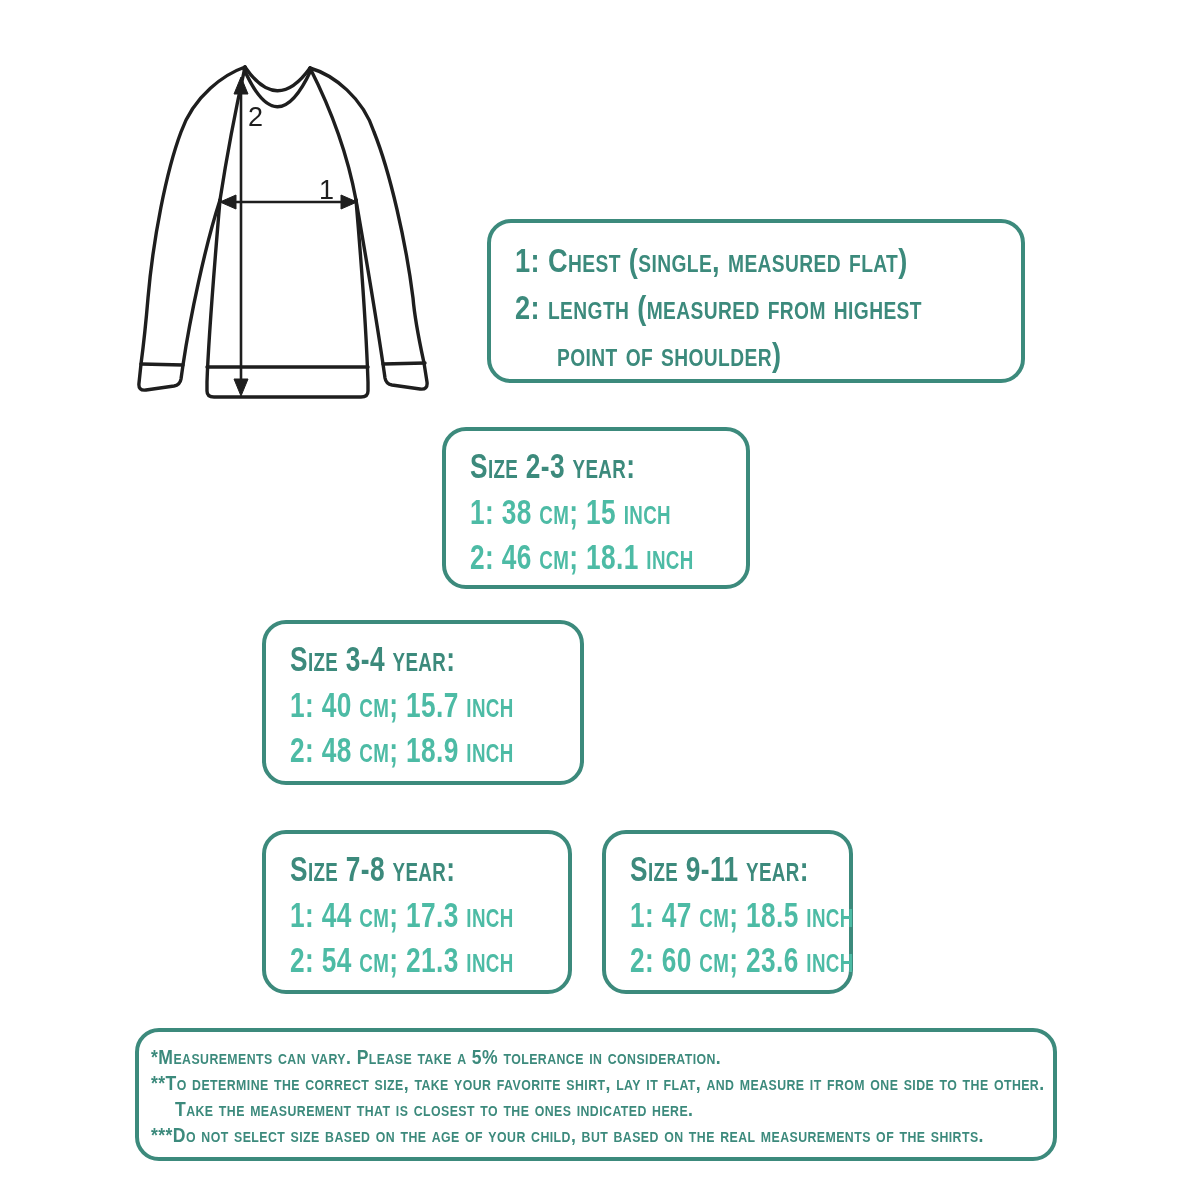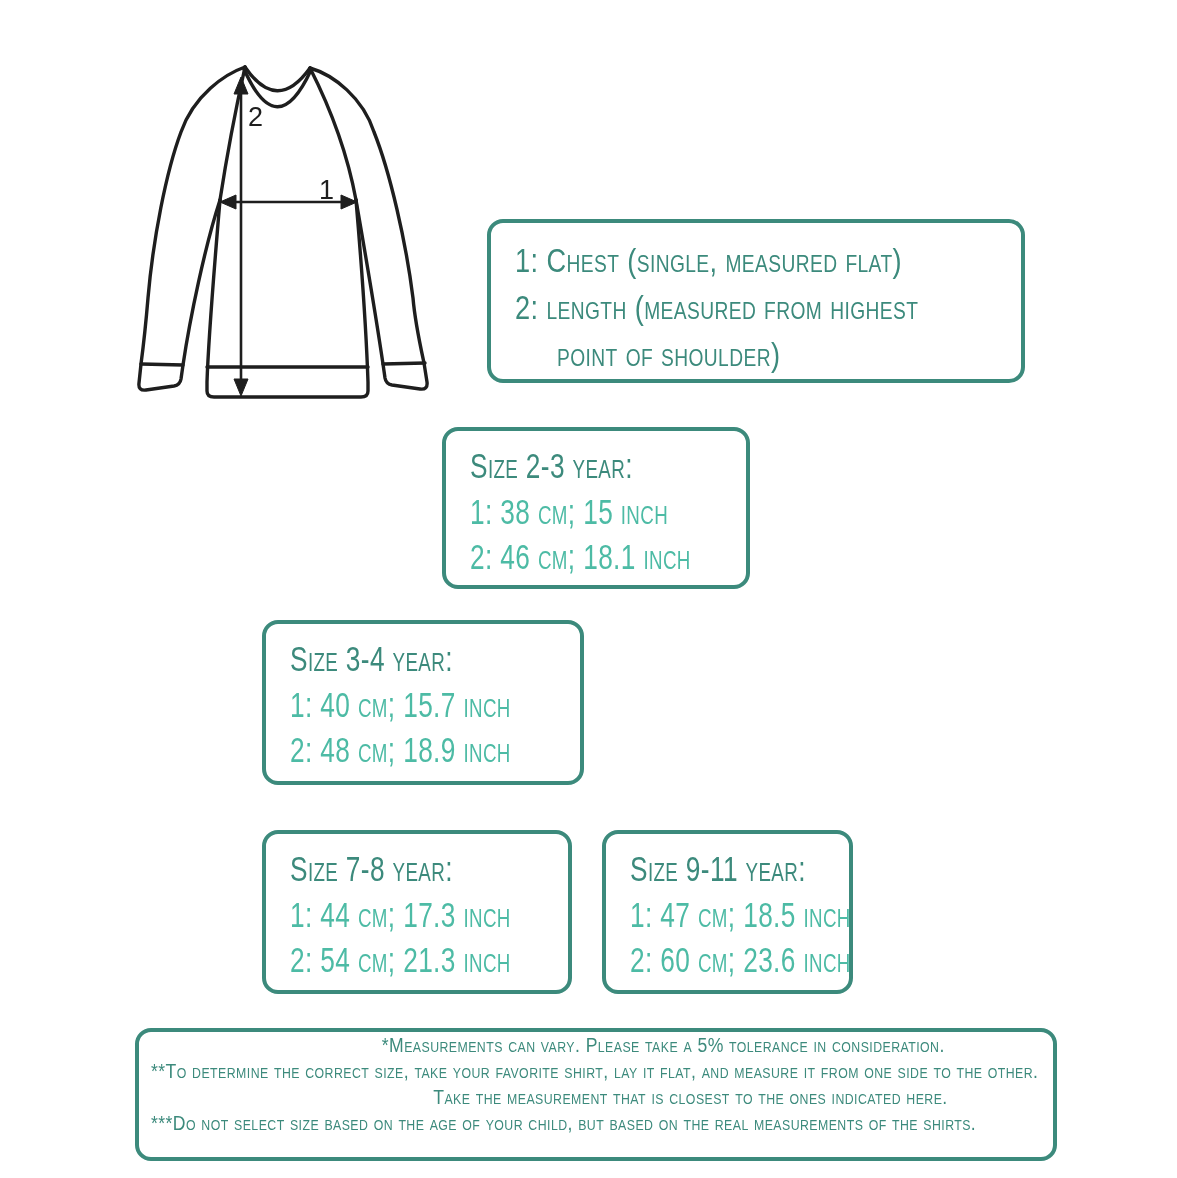--- a/index.html
+++ b/index.html
@@ -11,22 +11,23 @@
   }
   .canvas {
     position: absolute; left: 0; top: 0;
     width: 1177px; height: 1178px; background: #ffffff;
   }
 
   
   .tealbox {
     position: absolute;
     border: 4px solid #3c8a7c;
-    border-radius: 16px;
+    border-radius: 24px;
     background: #ffffff;
+    font-weight: bold;
   }
 
   
   .line {
     font-variant: small-caps;
     white-space: pre;
     transform-origin: 0 50%;
     letter-spacing: 0.5px;
   }
   .legend-line {
@@ -48,21 +49,21 @@
   .indent-1 { margin-left: 42px; }
   .indent-2 { margin-left: 24px; }
 
   .legend-box  { left: 487px; top: 219px; width: 538px; height: 164px; padding: 14px 0 0 24px; }
   .size-box    { padding: 12px 0 0 24px; margin-top: 12px; }
   .box-2-3     { left: 442px; top: 415px; width: 308px; height: 162px; }
   .box-3-4     { left: 262px; top: 608px; width: 322px; height: 165px; }
   .box-5-6     { left: 602px; top: 608px; width: 311px; height: 165px; }
   .box-7-8     { left: 262px; top: 818px; width: 310px; height: 164px; }
   .box-9-11    { left: 602px; top: 818px; width: 251px; height: 164px; }
-  .notes-box   { left: 135px; top: 1028px; width: 922px; height: 133px; padding: 0 0 0 12px; text-align: right; }
+  .notes-box   { left: 135px; top: 1028px; width: 922px; height: 133px; padding: 12px 0 0 12px; }
 
   
   .sweater-wrap { position: absolute; left: 120px; top: 50px; width: 340px; height: 360px; }
   .sweater-wrap svg { display: block; width: 100%; height: 100%; }
   .arrow-label {
     font-family: "Liberation Sans", sans-serif;
     font-size: 27px; fill: #1e1e1e;
   }
 </style>
 </head>

